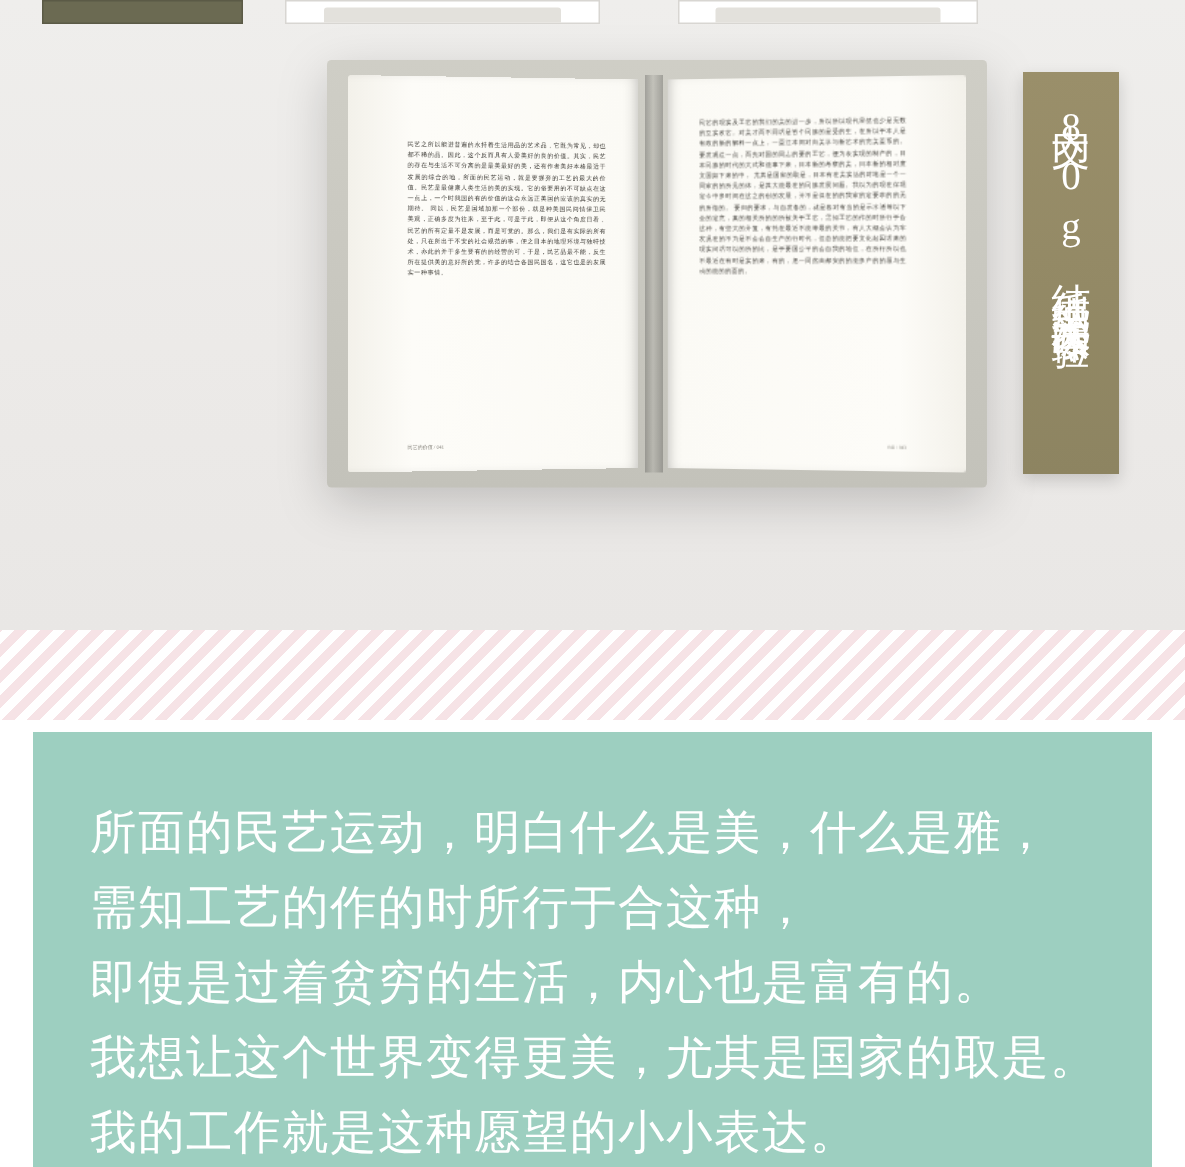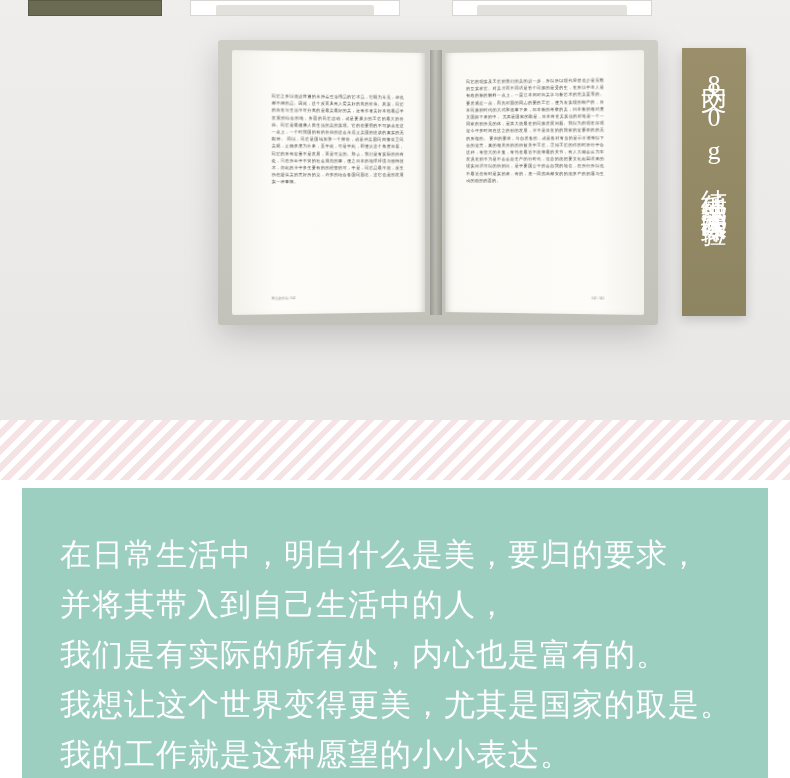--- a/index.html
+++ b/index.html
@@ -229,18 +229,18 @@
     <div class="banner-text">内文80g纯质纸完美阅读体验</div>
   </div>
 </div>
 
 <div class="stripe-band"></div>
 <div class="gap-band"></div>
 <div class="side-white-l"></div>
 <div class="side-white-r"></div>
 
 <div class="quote-block">
-  <div class="quote-line">在日常生活中，明白什么是美，要归的要求，</div>
-  <div class="quote-line">并将其带入到自己生活中的人，</div>
-  <div class="quote-line">我们是有实际的所有处，内心也是富有的。</div>
+  <div class="quote-line">所面的民艺运动，明白什么是美，什么是雅，</div>
+  <div class="quote-line">需知工艺的作的时所行于合这种，</div>
+  <div class="quote-line">即使是过着贫穷的生活，内心也是富有的。</div>
   <div class="quote-line">我想让这个世界变得更美，尤其是国家的取是。</div>
   <div class="quote-line">我的工作就是这种愿望的小小表达。</div>
 </div>
 
 </body></html>

